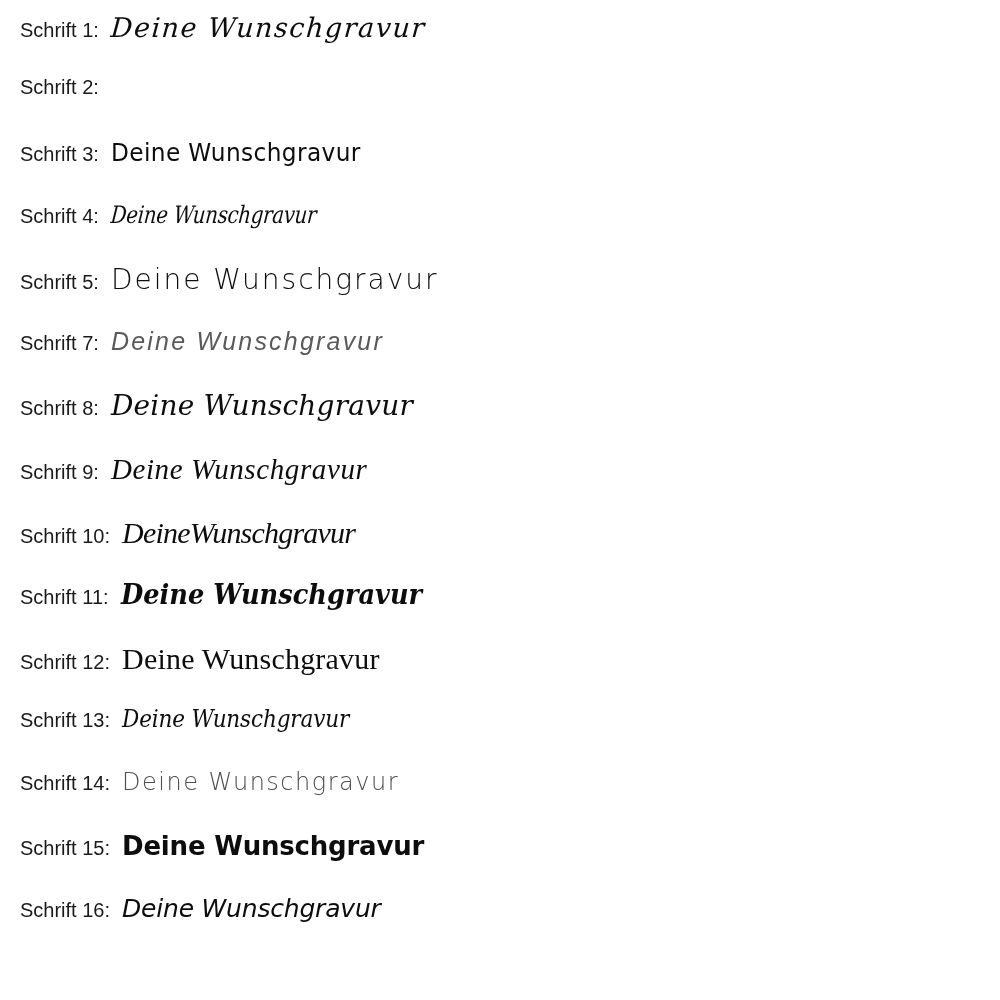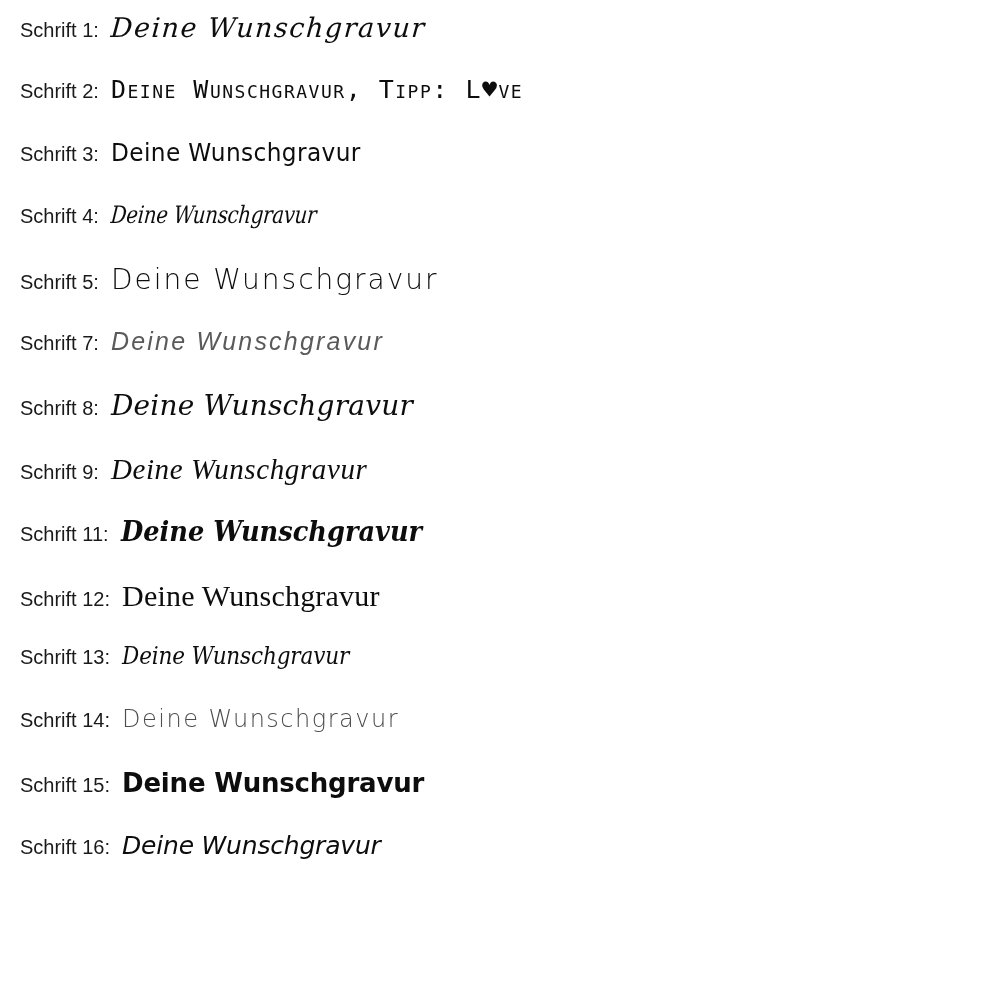--- a/index.html
+++ b/index.html
@@ -160,21 +160,20 @@
 
 <div class="sheet">
 
   <div class="row">
     <span class="label">Schrift 1:</span>
     <span class="sample f1">Deine Wunschgravur</span>
   </div>
 
   <div class="row">
     <span class="label">Schrift 2:</span>
-    <span class="sample f2">Deine Wunschgravur, Tipp: L♥ve</span>
   </div>
 
   <div class="row">
     <span class="label">Schrift 3:</span>
     <span class="sample f3">Deine Wunschgravur</span>
   </div>
 
   <div class="row">
     <span class="label">Schrift 4:</span>
     <span class="sample f4">Deine Wunschgravur</span>
@@ -194,20 +193,24 @@
   <div class="row">
     <span class="label">Schrift 8:</span>
     <span class="sample f8">Deine Wunschgravur</span>
   </div>
 
   <div class="row">
     <span class="label">Schrift 9:</span>
     <span class="sample f9">Deine Wunschgravur</span>
   </div>
 
+  <div class="row">
+    <span class="label">Schrift 10:</span>
+    <span class="sample f10">DeineWunschgravur</span>
+  </div>
 
   <div class="row">
     <span class="label">Schrift 11:</span>
     <span class="sample f11">Deine Wunschgravur</span>
   </div>
 
   <div class="row">
     <span class="label">Schrift 12:</span>
     <span class="sample f12">Deine Wunschgravur</span>
   </div>

